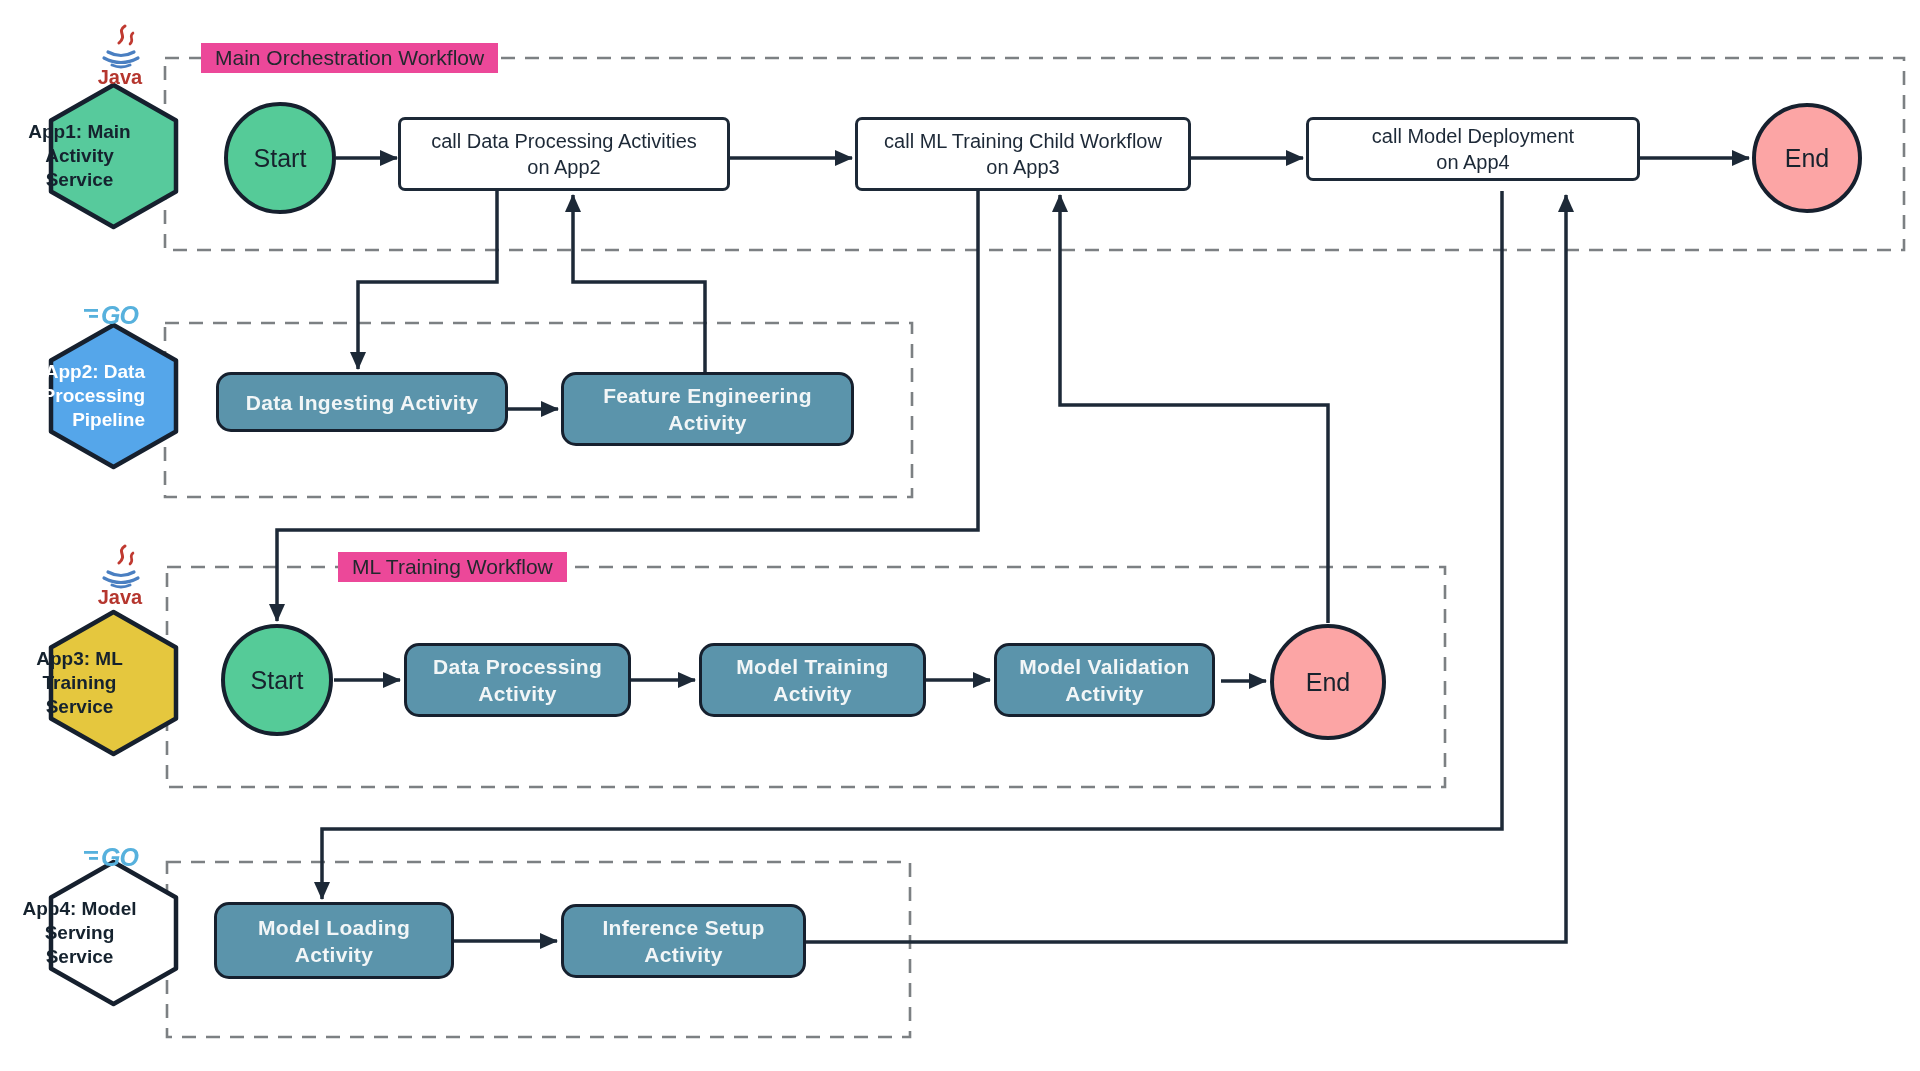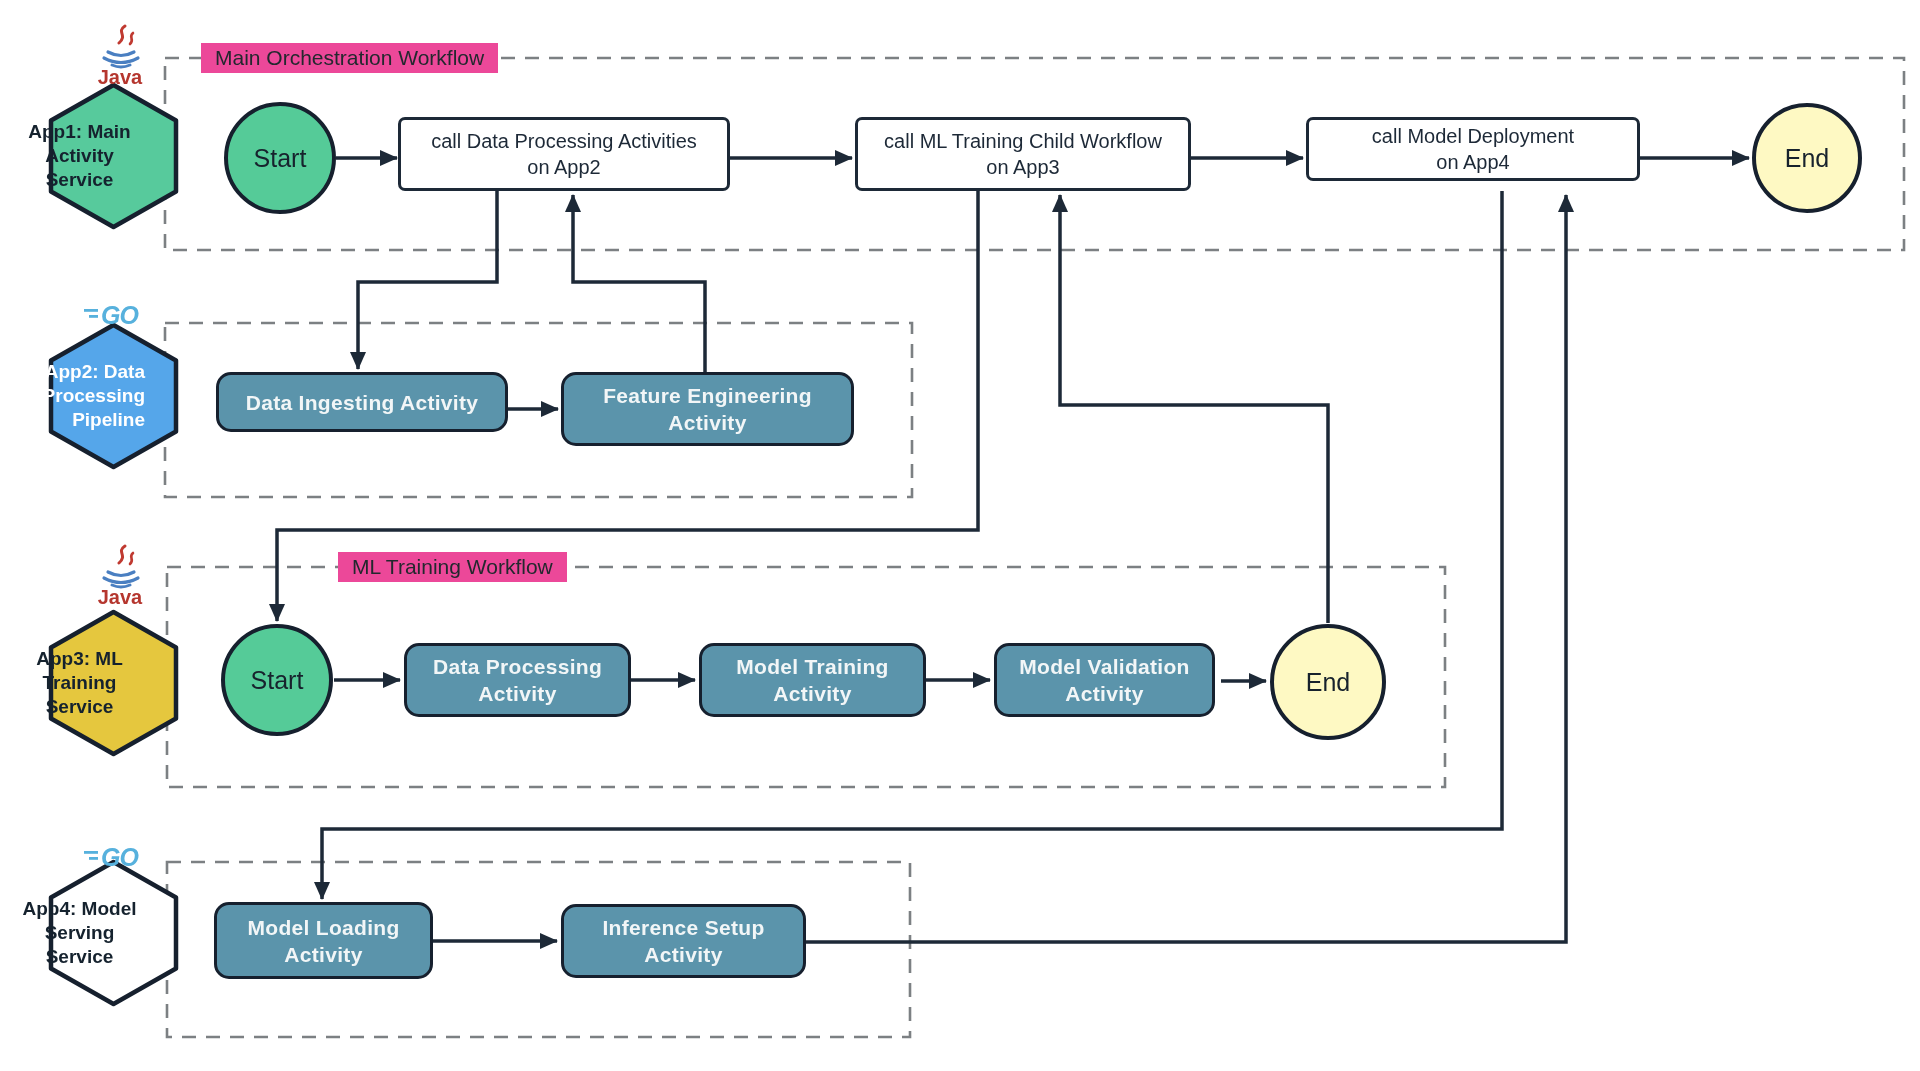--- a/index.html
+++ b/index.html
@@ -12,21 +12,21 @@
              font-size:21px;font-weight:500;color:#23282e;white-space:nowrap;}
   .node{position:absolute;z-index:2;box-sizing:border-box;display:flex;flex-direction:column;
         align-items:center;justify-content:center;text-align:center;}
   .node-white{background:#ffffff;border:3.5px solid #1d2937;border-radius:7px;color:#1d2937;
               font-size:20px;font-weight:500;line-height:26px;}
   .node-teal{background:#5b94ab;border:3.5px solid #16202e;border-radius:15px;color:#f2f6f7;
              font-size:21px;font-weight:600;line-height:27px;letter-spacing:.3px;}
   .circle{position:absolute;z-index:2;box-sizing:border-box;border-radius:50%;border:4px solid #16202e;
           display:flex;align-items:center;justify-content:center;font-size:25px;font-weight:500;color:#17222d;}
   .circle-green{background:#55cb98;}
-  .circle-orange{background:#fef9c3;}
+  .circle-orange{background:#fca5a5;}
   .hex-wrap{position:absolute;z-index:2;width:131px;height:148px;padding-left:34px;}
   .hex-label{position:absolute;left:0;top:0;width:131px;height:148px;display:flex;flex-direction:column;
              align-items:center;justify-content:center;font-size:19px;font-weight:700;line-height:24px;text-align:center;}
   .hex-label.dark{color:#15222e;}
   .hex-label.light{color:#ffffff;align-items:flex-end;}
   .logo{position:absolute;z-index:2;}
 </style>
 </head>
 <body>
 
@@ -183,21 +183,21 @@
     <span>Activity</span>
   </div>
 
   <div class="node node-teal" style="left:994px;top:643px;width:221px;height:74px;">
     <span>Model Validation</span>
     <span>Activity</span>
   </div>
 
   <div class="circle circle-orange" style="left:1270px;top:624px;width:116px;height:116px;">End</div>
 
-  <div class="node node-teal" style="left:214px;top:902px;width:219px;height:77px;">
+  <div class="node node-teal" style="left:214px;top:902px;width:240px;height:77px;">
     <span>Model Loading</span>
     <span>Activity</span>
   </div>
 
   <div class="node node-teal" style="left:561px;top:904px;width:245px;height:74px;">
     <span>Inference Setup</span>
     <span>Activity</span>
   </div>
 
 </div>

